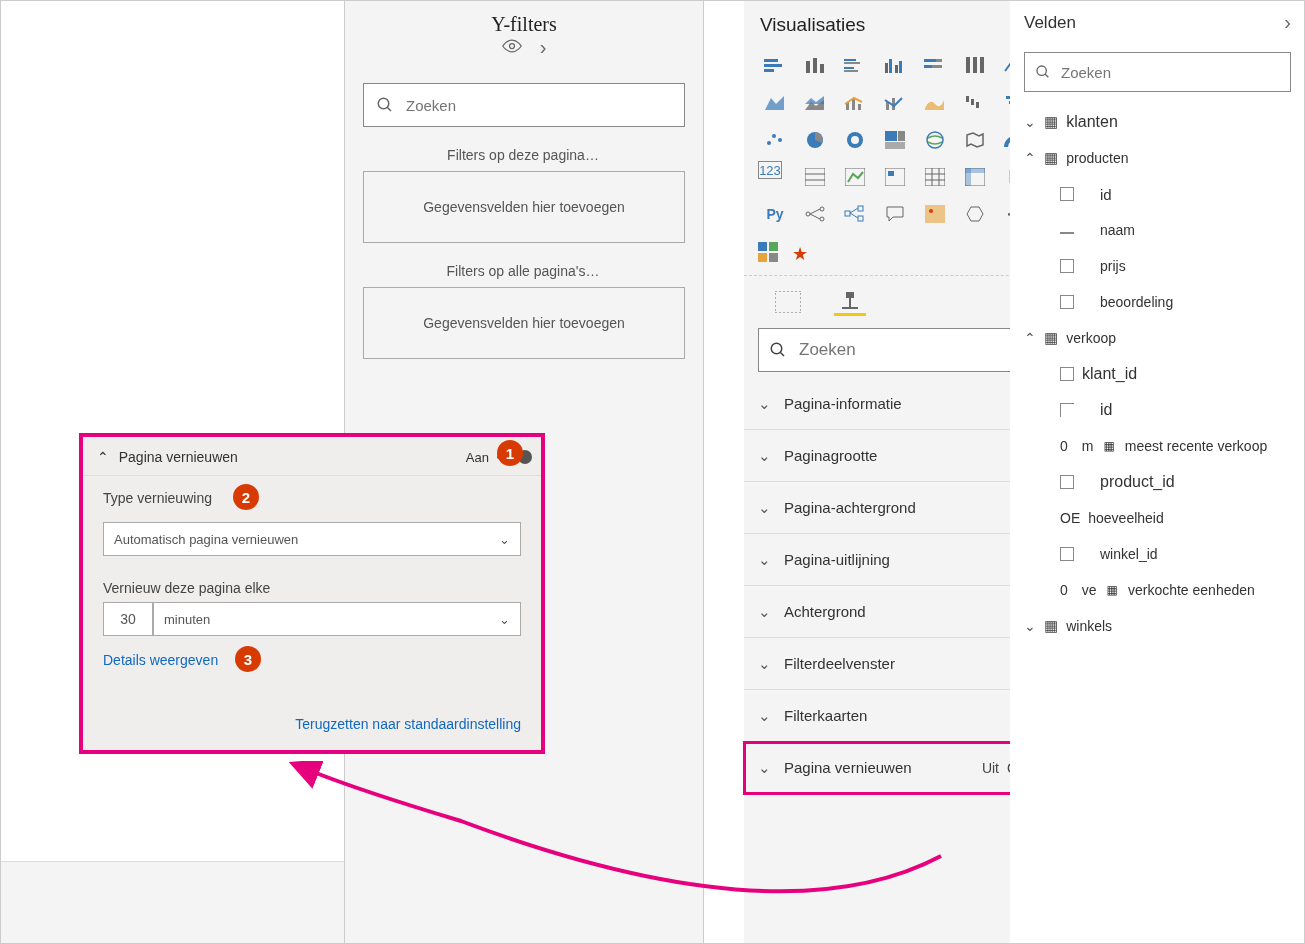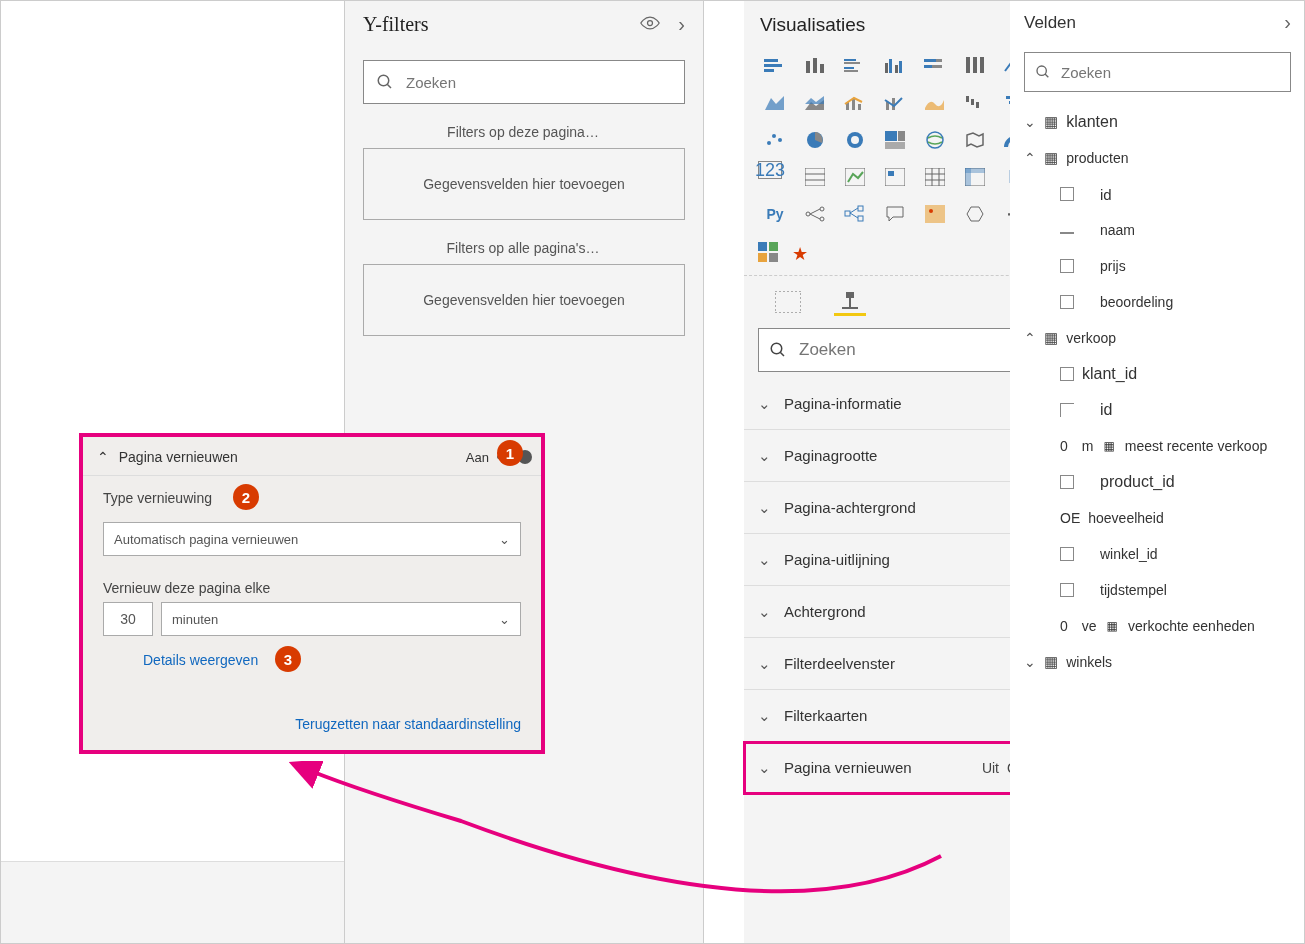--- a/index.html
+++ b/index.html
@@ -35,20 +35,21 @@
     background: #f4f4f4;
     border-left: 1px solid #ccc;
     border-right: 1px solid #ccc;
     padding: 0;
   }
   .pane-header {
     display: flex;
     align-items: center;
     justify-content: space-between;
     padding: 12px 18px 8px 18px;
+    flex-direction: column;
   }
   .pane-title {
     font-size: 20px;
     font-weight: 400;
     color: #222;
     font-family: Georgia, serif;
   }
   .pane-header-icons { display:flex; gap:18px; align-items:center; color:#666; }
   .search-box {
     margin: 16px 18px 14px 18px;
@@ -183,21 +184,21 @@
   .select {
     border:1px solid #aaa; background:#fff; height:34px;
     display:flex; align-items:center; padding:0 10px;
     font-size:13px; color:#555; justify-content:space-between;
   }
   .num-input {
     border:1px solid #aaa; background:#fff; height:34px; width:50px;
     display:flex; align-items:center; justify-content:center;
     font-size:14px; color:#555;
   }
-  .row2 { display:flex; gap:8px; margin-top:6px;}
+  .row2 { display:flex; gap:0; margin-top:6px;}
   .select.unit { flex:1; }
   .link { color:#1168bf; font-size:14px; }
   .badge {
     width:26px; height:26px; background:#d83b01; border-radius:50%;
     color:#fff; font-weight:bold; font-size:15px;
     display:flex; align-items:center; justify-content:center;
     position:absolute;
   }
   
   .arrow-svg {
@@ -390,21 +391,21 @@
         <svg width="20" height="18">
           <path d="M2 4 L8 2 L14 5 L18 3 L18 14 L12 16 L6 13 L2 15 Z" fill="none" stroke="#666" stroke-width="1.5"></path>
         </svg>
       </span>
     <span class="viz-icon">
         <svg width="22" height="18">
           <path d="M2 16 A9 9 0 0 1 20 16" fill="none" stroke="#3a7bb8" stroke-width="4"></path>
         </svg>
       </span>
 
-    <span class="viz-icon" style="font-size:18px;color:#3a7bb8;border:1px solid #888;width:24px;height:18px;">123</span>
+    <span class="viz-icon" style="font-size:13px;color:#3a7bb8;border:1px solid #888;width:24px;height:18px;">123</span>
     <span class="viz-icon">
         <svg width="20" height="18">
           <rect x="0" y="0" width="20" height="18" fill="none" stroke="#666"></rect>
           <line x1="0" y1="6" x2="20" y2="6" stroke="#666"></line>
           <line x1="0" y1="12" x2="20" y2="12" stroke="#666"></line>
         </svg>
       </span>
     <span class="viz-icon">
         <svg width="20" height="18">
           <rect x="0" y="0" width="20" height="18" fill="none" stroke="#666"></rect>
@@ -605,24 +606,20 @@
         <span class="checkbox"></span>
         <span style="margin-left:18px;font-size:16px;">product_id</span>
       </div>
     <div class="tree-row child">
         <span>OE</span>
         <span style="">hoeveelheid</span>
       </div>
     <div class="tree-row child">
         <span class="checkbox"></span>
         <span style="margin-left:18px;">winkel_id</span>
-      </div>
-    <div class="tree-row child">
-        <span class="checkbox"></span>
-        <span style="margin-left:18px;">tijdstempel</span>
       </div>
     <div class="tree-row child">
         <span>0</span>
         <span style="margin-left:6px;">ve</span>
         <span style="margin-left:2px;font-size:12px;">▦</span>
         <span style="margin-left:2px;">verkochte eenheden</span>
       </div>
 
     <div class="tree-row">
         <span class="chev">⌄</span>
@@ -656,21 +653,21 @@
       <span>⌄</span>
     </div>
     <div class="label" style="margin-top:24px;">Vernieuw deze pagina elke</div>
     <div class="row2">
       <div class="num-input">30</div>
       <div class="select unit">
         <span>minuten</span>
         <span>⌄</span>
       </div>
     </div>
-    <div style="margin-top:16px; position:relative;margin-left:40px;">
+    <div style="margin-top:16px; position:relative;">
       <span class="link">Details weergeven</span>
       <div class="badge" style="left:132px; top:-6px;">3</div>
     </div>
     <div style="text-align:right; margin-top:48px;">
       <span class="link">Terugzetten naar standaardinstelling</span>
     </div>
   </div>
 </div>
 
 <svg class="arrow-svg">

